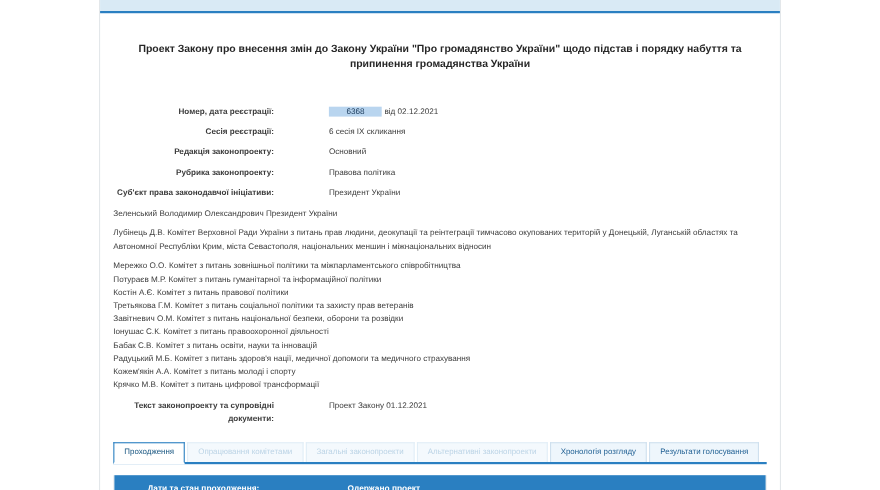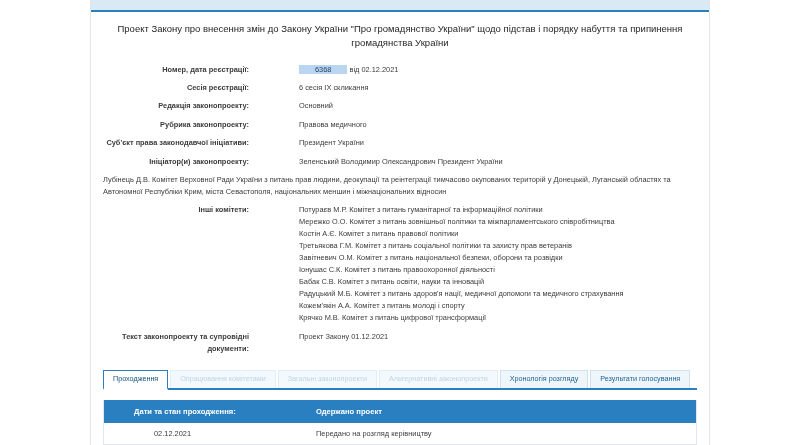--- a/index.html
+++ b/index.html
@@ -31,26 +31,26 @@
   #accent-bar {
     height: 10px;
     background: #d9eaf5;
     border-bottom: 2px solid #2a7fc1;
     width: 100%;
   }
 
   
   #doc-title {
     font-size: 9.5px;
-    font-weight: normal;
+    font-weight: bold;
     color: #262626;
     text-align: center;
     line-height: 1.45;
     padding: 10px 18px 0 18px;
-    margin: 0;
+    margin: 16px;
   }
 
   
   #details {
     padding: 14px 12px 0 12px;
   }
   .drow {
     display: flex;
     align-items: flex-start;
     margin-bottom: 7px;
@@ -179,42 +179,40 @@
       <div class="dvalue">6 сесія IX скликання</div>
     </div>
 
     <div class="drow">
       <div class="dlabel">Редакція законопроекту:</div>
       <div class="dvalue">Основний</div>
     </div>
 
     <div class="drow">
       <div class="dlabel">Рубрика законопроекту:</div>
-      <div class="dvalue">Правова медичного</div>
+      <div class="dvalue">Правова політика</div>
     </div>
 
     <div class="drow">
       <div class="dlabel">Суб'єкт права законодавчої ініціативи:</div>
       <div class="dvalue">Президент України</div>
     </div>
 
     <div class="drow">
-      <div class="dlabel">Ініціатор(и) законопроекту:</div>
       <div class="dvalue">Зеленський Володимир Олександрович Президент України</div>
     </div>
 
     <div class="drow">
       <div class="dvalue">Лубінець Д.В. Комітет Верховної Ради України з питань прав людини, деокупації та реінтеграції тимчасово окупованих територій у Донецькій, Луганській областях та Автономної Республіки Крим, міста Севастополя, національних меншин і міжнаціональних відносин</div>
     </div>
 
     <div class="drow">
-      <div class="dlabel">Інші комітети:</div>
       <div class="dvalue" id="other-committees-list">
+          <span class="committee-line">Мережко О.О. Комітет з питань зовнішньої політики та міжпарламентського співробітництва</span>
           <span class="committee-line">Потураєв М.Р. Комітет з питань гуманітарної та інформаційної політики</span>
-          <span class="committee-line">Мережко О.О. Комітет з питань зовнішньої політики та міжпарламентського співробітництва</span>
           <span class="committee-line">Костін А.Є. Комітет з питань правової політики</span>
           <span class="committee-line">Третьякова Г.М. Комітет з питань соціальної політики та захисту прав ветеранів</span>
           <span class="committee-line">Завітневич О.М. Комітет з питань національної безпеки, оборони та розвідки</span>
           <span class="committee-line">Іонушас С.К. Комітет з питань правоохоронної діяльності</span>
           <span class="committee-line">Бабак С.В. Комітет з питань освіти, науки та інновацій</span>
           <span class="committee-line">Радуцький М.Б. Комітет з питань здоров'я нації, медичної допомоги та медичного страхування</span>
           <span class="committee-line">Кожем'якін А.А. Комітет з питань молоді і спорту</span>
           <span class="committee-line">Крячко М.В. Комітет з питань цифрової трансформації</span>
         </div>
     </div>

